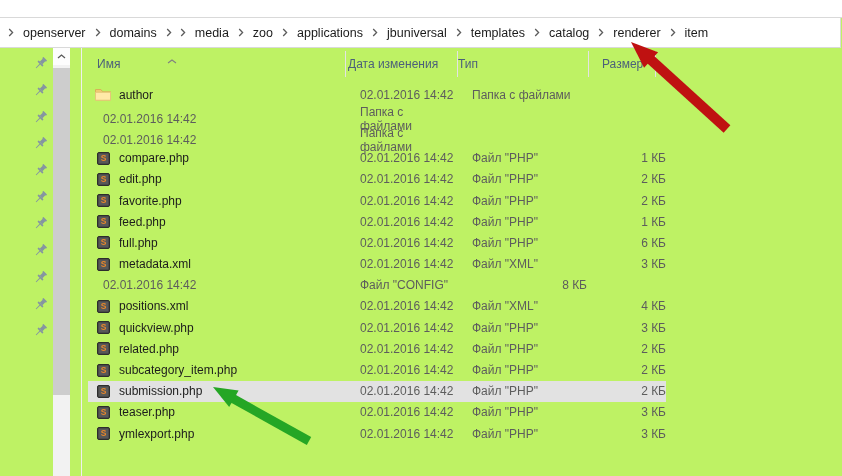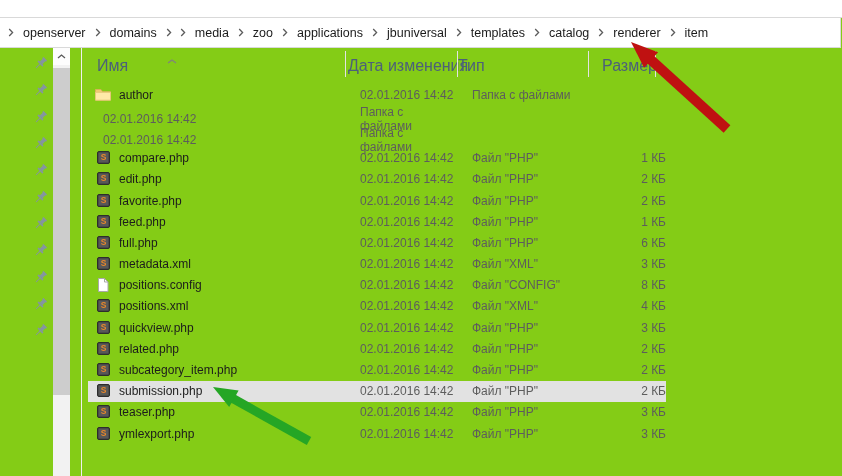--- a/index.html
+++ b/index.html
@@ -4,21 +4,21 @@
 <style>
   * { box-sizing: border-box; margin: 0; padding: 0; }
   html, body { width: 842px; height: 476px; }
   body {
     font-family: "Liberation Sans", sans-serif;
     background: #ffffff;
     overflow: hidden;
     position: relative;
     -webkit-font-smoothing: antialiased;
   }
-  .screen { position: absolute; inset: 0; background: #84cc16; padding-left: 40px; }
+  .screen { position: absolute; inset: 0; background: #bef264; padding-left: 40px; }
 
   
   .topstrip {
     position: absolute; left: 0; top: 0; width: 842px; height: 18px;
     background: #fff; border-bottom: 1px solid #d9d9d9;
   }
   .addressbar {
     position: absolute; left: 0; top: 18px; width: 841px; height: 30px;
     background: #fff; border-bottom: 1px solid #d9d9d9; border-right: 1px solid #d9d9d9;
     display: flex; align-items: center; padding-left: 4px;
@@ -39,39 +39,39 @@
   .vscroll-btn {
     position: absolute; left: 0; top: 0; width: 17px; height: 17px;
     background: #fdfdfd; display: flex; align-items: center; justify-content: center;
   }
   .vthumb { position: absolute; left: 0; top: 20px; width: 17px; height: 327px; background: #cdcdcd; }
 
   .pane-divider { position: absolute; left: 81px; top: 48px; width: 1px; height: 428px; background: #efefef; }
 
   
   .hdr-label {
-    position: absolute; top: 57px; font-size: 16px; color: #4c607a; cursor: default;
+    position: absolute; top: 57px; font-size: 12px; color: #4c607a; cursor: default;
   }
   .hdr-name  { left: 97px; }
   .hdr-date  { left: 348px; }
   .hdr-type  { left: 458px; }
   .hdr-size  { left: 602px; }
   .sort-glyph { position: absolute; left: 167px; top: 50px; }
   .col-sep { position: absolute; top: 51px; height: 26px; width: 1px; background: #e3e3e3; }
   .sep-1 { left: 345px; } .sep-2 { left: 457px; } .sep-3 { left: 588px; } .sep-4 { left: 655px; }
 
   
   .files { position: absolute; left: 88px; top: 84px; width: 578px; }
   .frow {
     height: 21.2px; display: grid;
     grid-template-columns: 257px 112px 130px 79px;
     align-items: center; font-size: 12px; cursor: default;
   }
   .frow.selected { background: #e2e2e2; }
-  .fname { display: flex; gap: 8px; padding-left: 7px; color: #1c1c1c; overflow: hidden; }
+  .fname { display: flex; align-items: center; gap: 8px; padding-left: 7px; color: #1c1c1c; overflow: hidden; }
   .fname .ficon { display: inline-flex; width: 16px; justify-content: center; flex: none; }
   .fdate, .ftype { padding-left: 15px; color: #5d5d5d; }
   .fsize { text-align: right; color: #5d5d5d; }
 
   
   .overlay { position: absolute; inset: 0; pointer-events: none; }
 </style>
 </head>
 <body>
 
@@ -394,29 +394,20 @@
               <text x="6.5" y="9.4" font-size="8.5" font-weight="bold" fill="#e8872b" text-anchor="middle" font-family="Liberation Sans, sans-serif">S</text>
             </svg>
           </span>
           <span>metadata.xml</span>
         </span>
         <span class="fdate">02.01.2016 14:42</span>
         <span class="ftype">Файл "XML"</span>
         <span class="fsize">3 КБ</span>
       </div>
       <div class="frow">
-        <span class="fname">
-          <span class="ficon">
-            <svg width="12" height="14" viewBox="0 0 12 14">
-              <path d="M1.5 0.5 h6 l3.5 3.5 v9.5 h-9.5 z" fill="#ffffff" stroke="#a9a9a9"></path>
-              <path d="M7.5 0.5 v3.5 h3.5" fill="none" stroke="#a9a9a9"></path>
-            </svg>
-          </span>
-          <span>positions.config</span>
-        </span>
         <span class="fdate">02.01.2016 14:42</span>
         <span class="ftype">Файл "CONFIG"</span>
         <span class="fsize">8 КБ</span>
       </div>
       <div class="frow">
         <span class="fname">
           <span class="ficon">
             <svg width="13" height="13" viewBox="0 0 13 13">
               <rect x="0.5" y="0.5" width="12" height="12" rx="1.5" fill="#4a4a4a" stroke="#2d2d2d"></rect>
               <rect x="2" y="2" width="9" height="9" fill="#585858"></rect>

